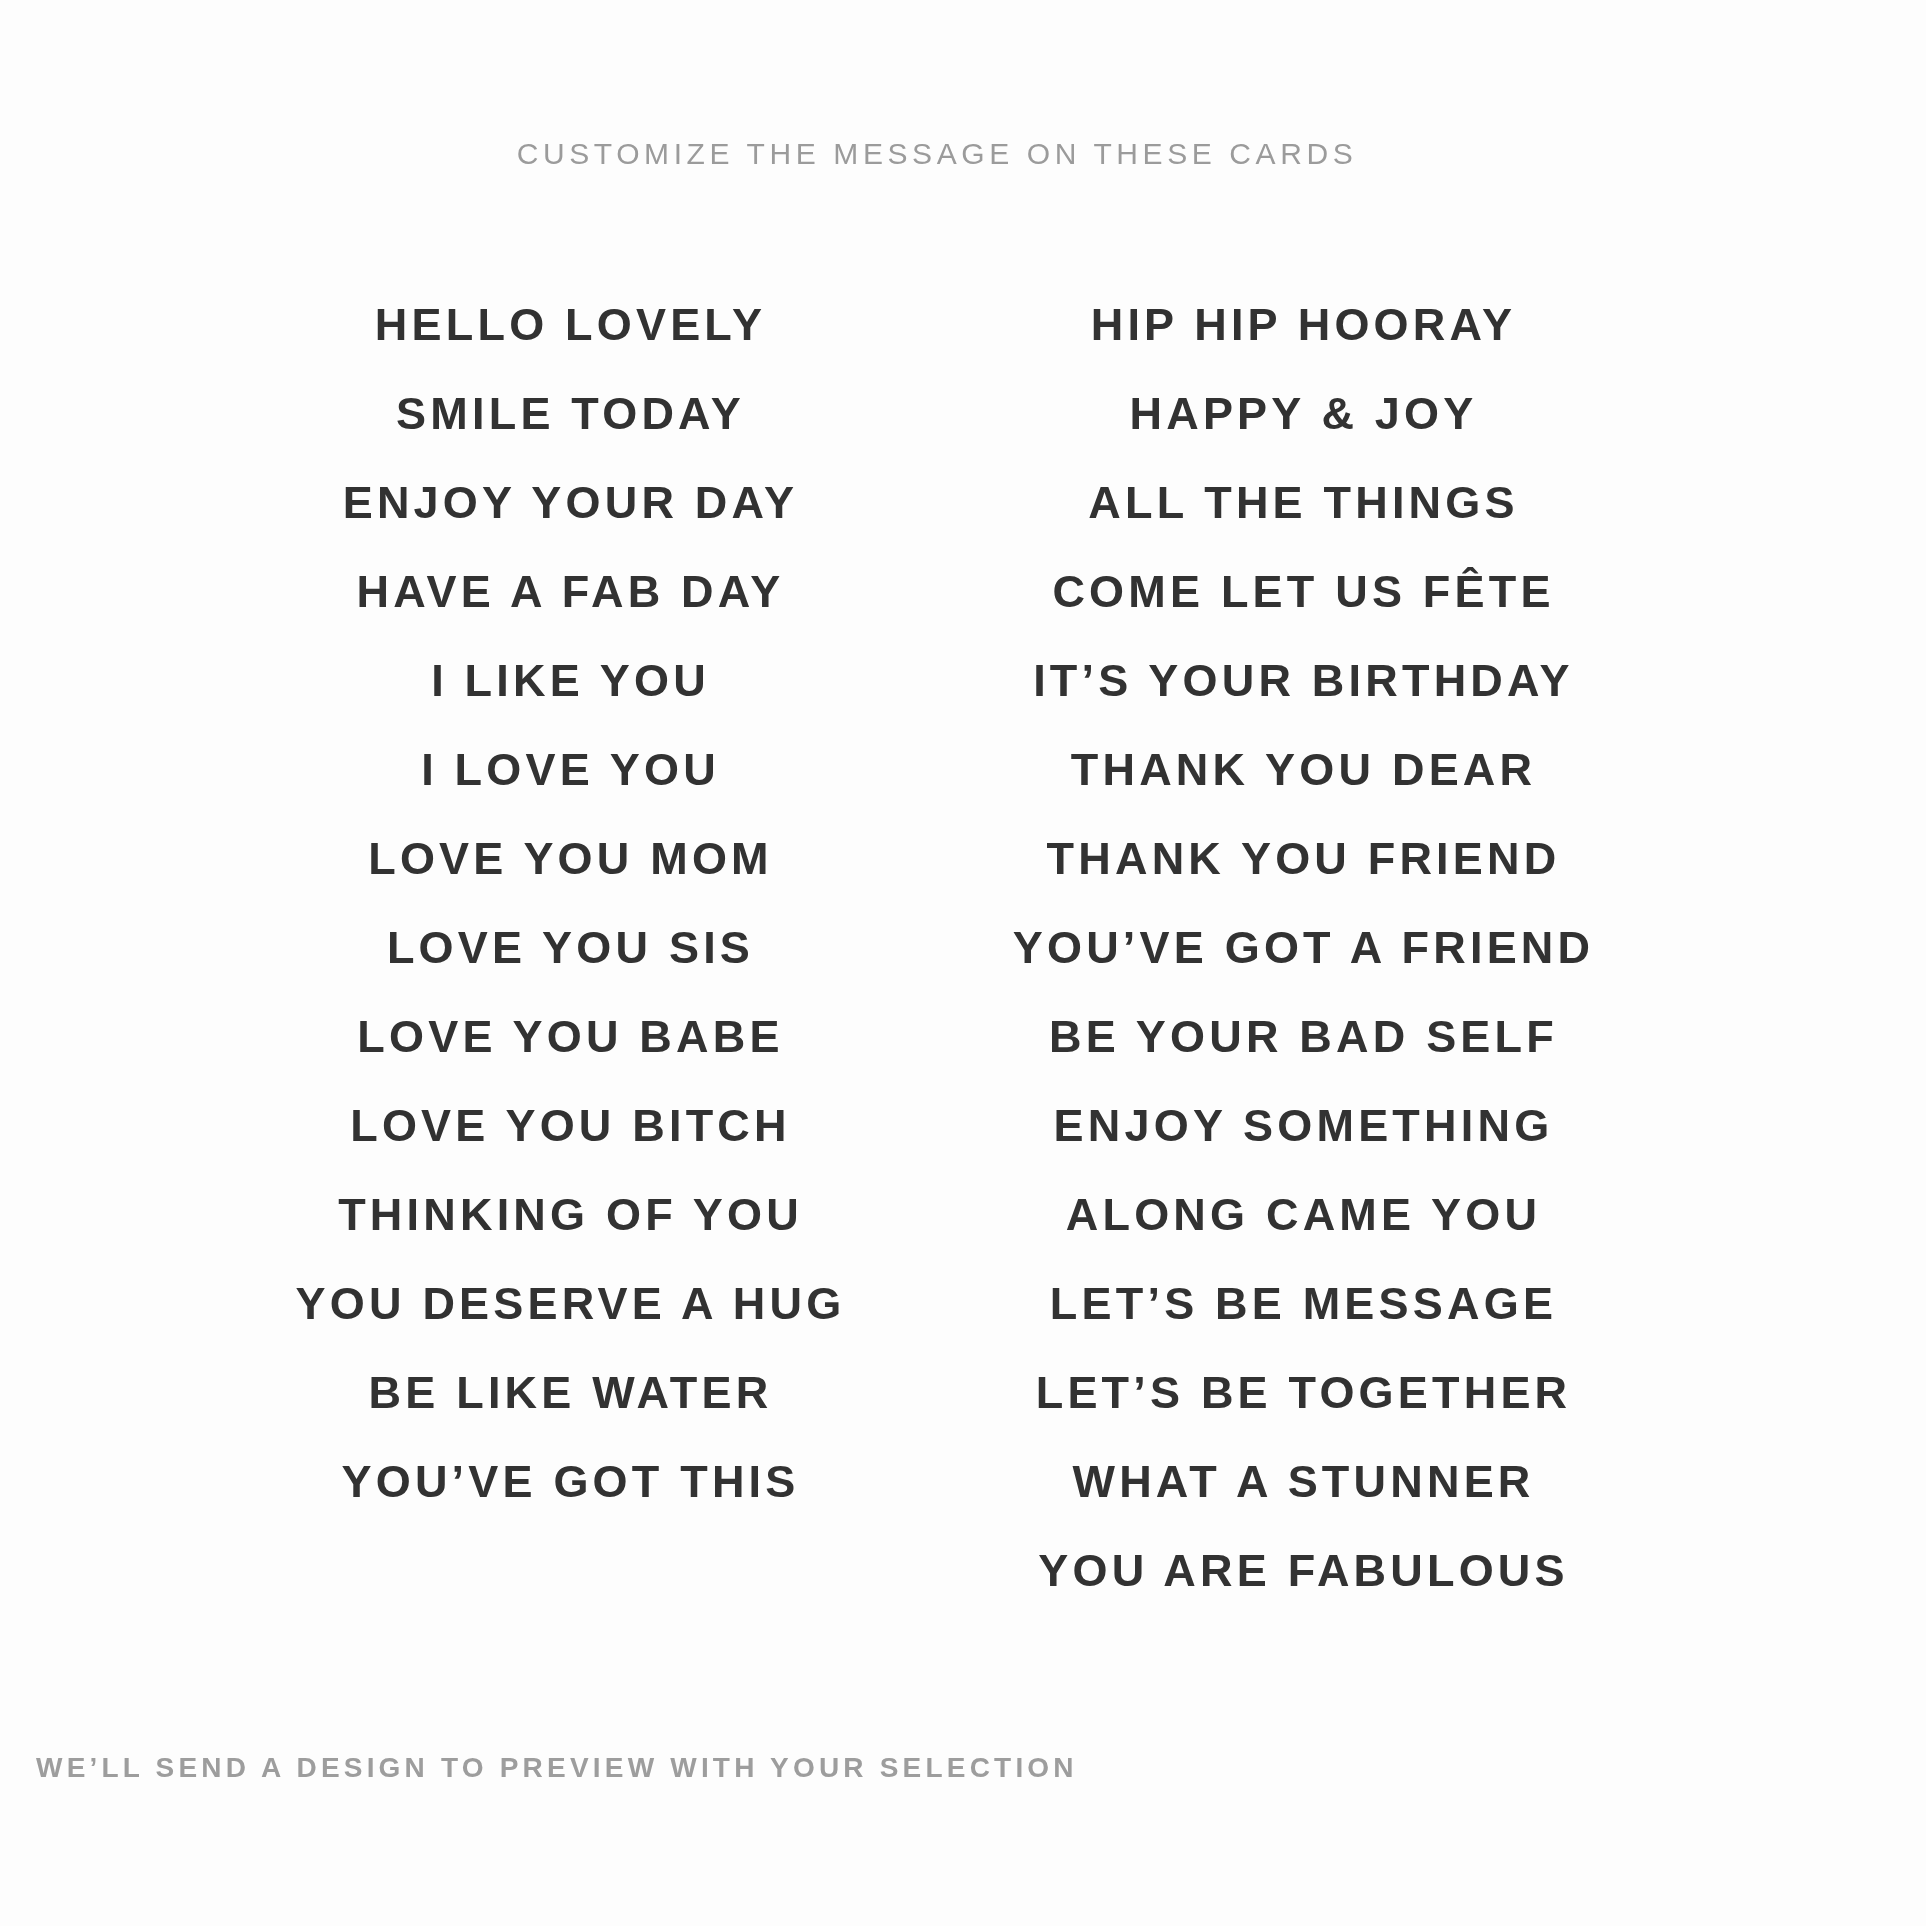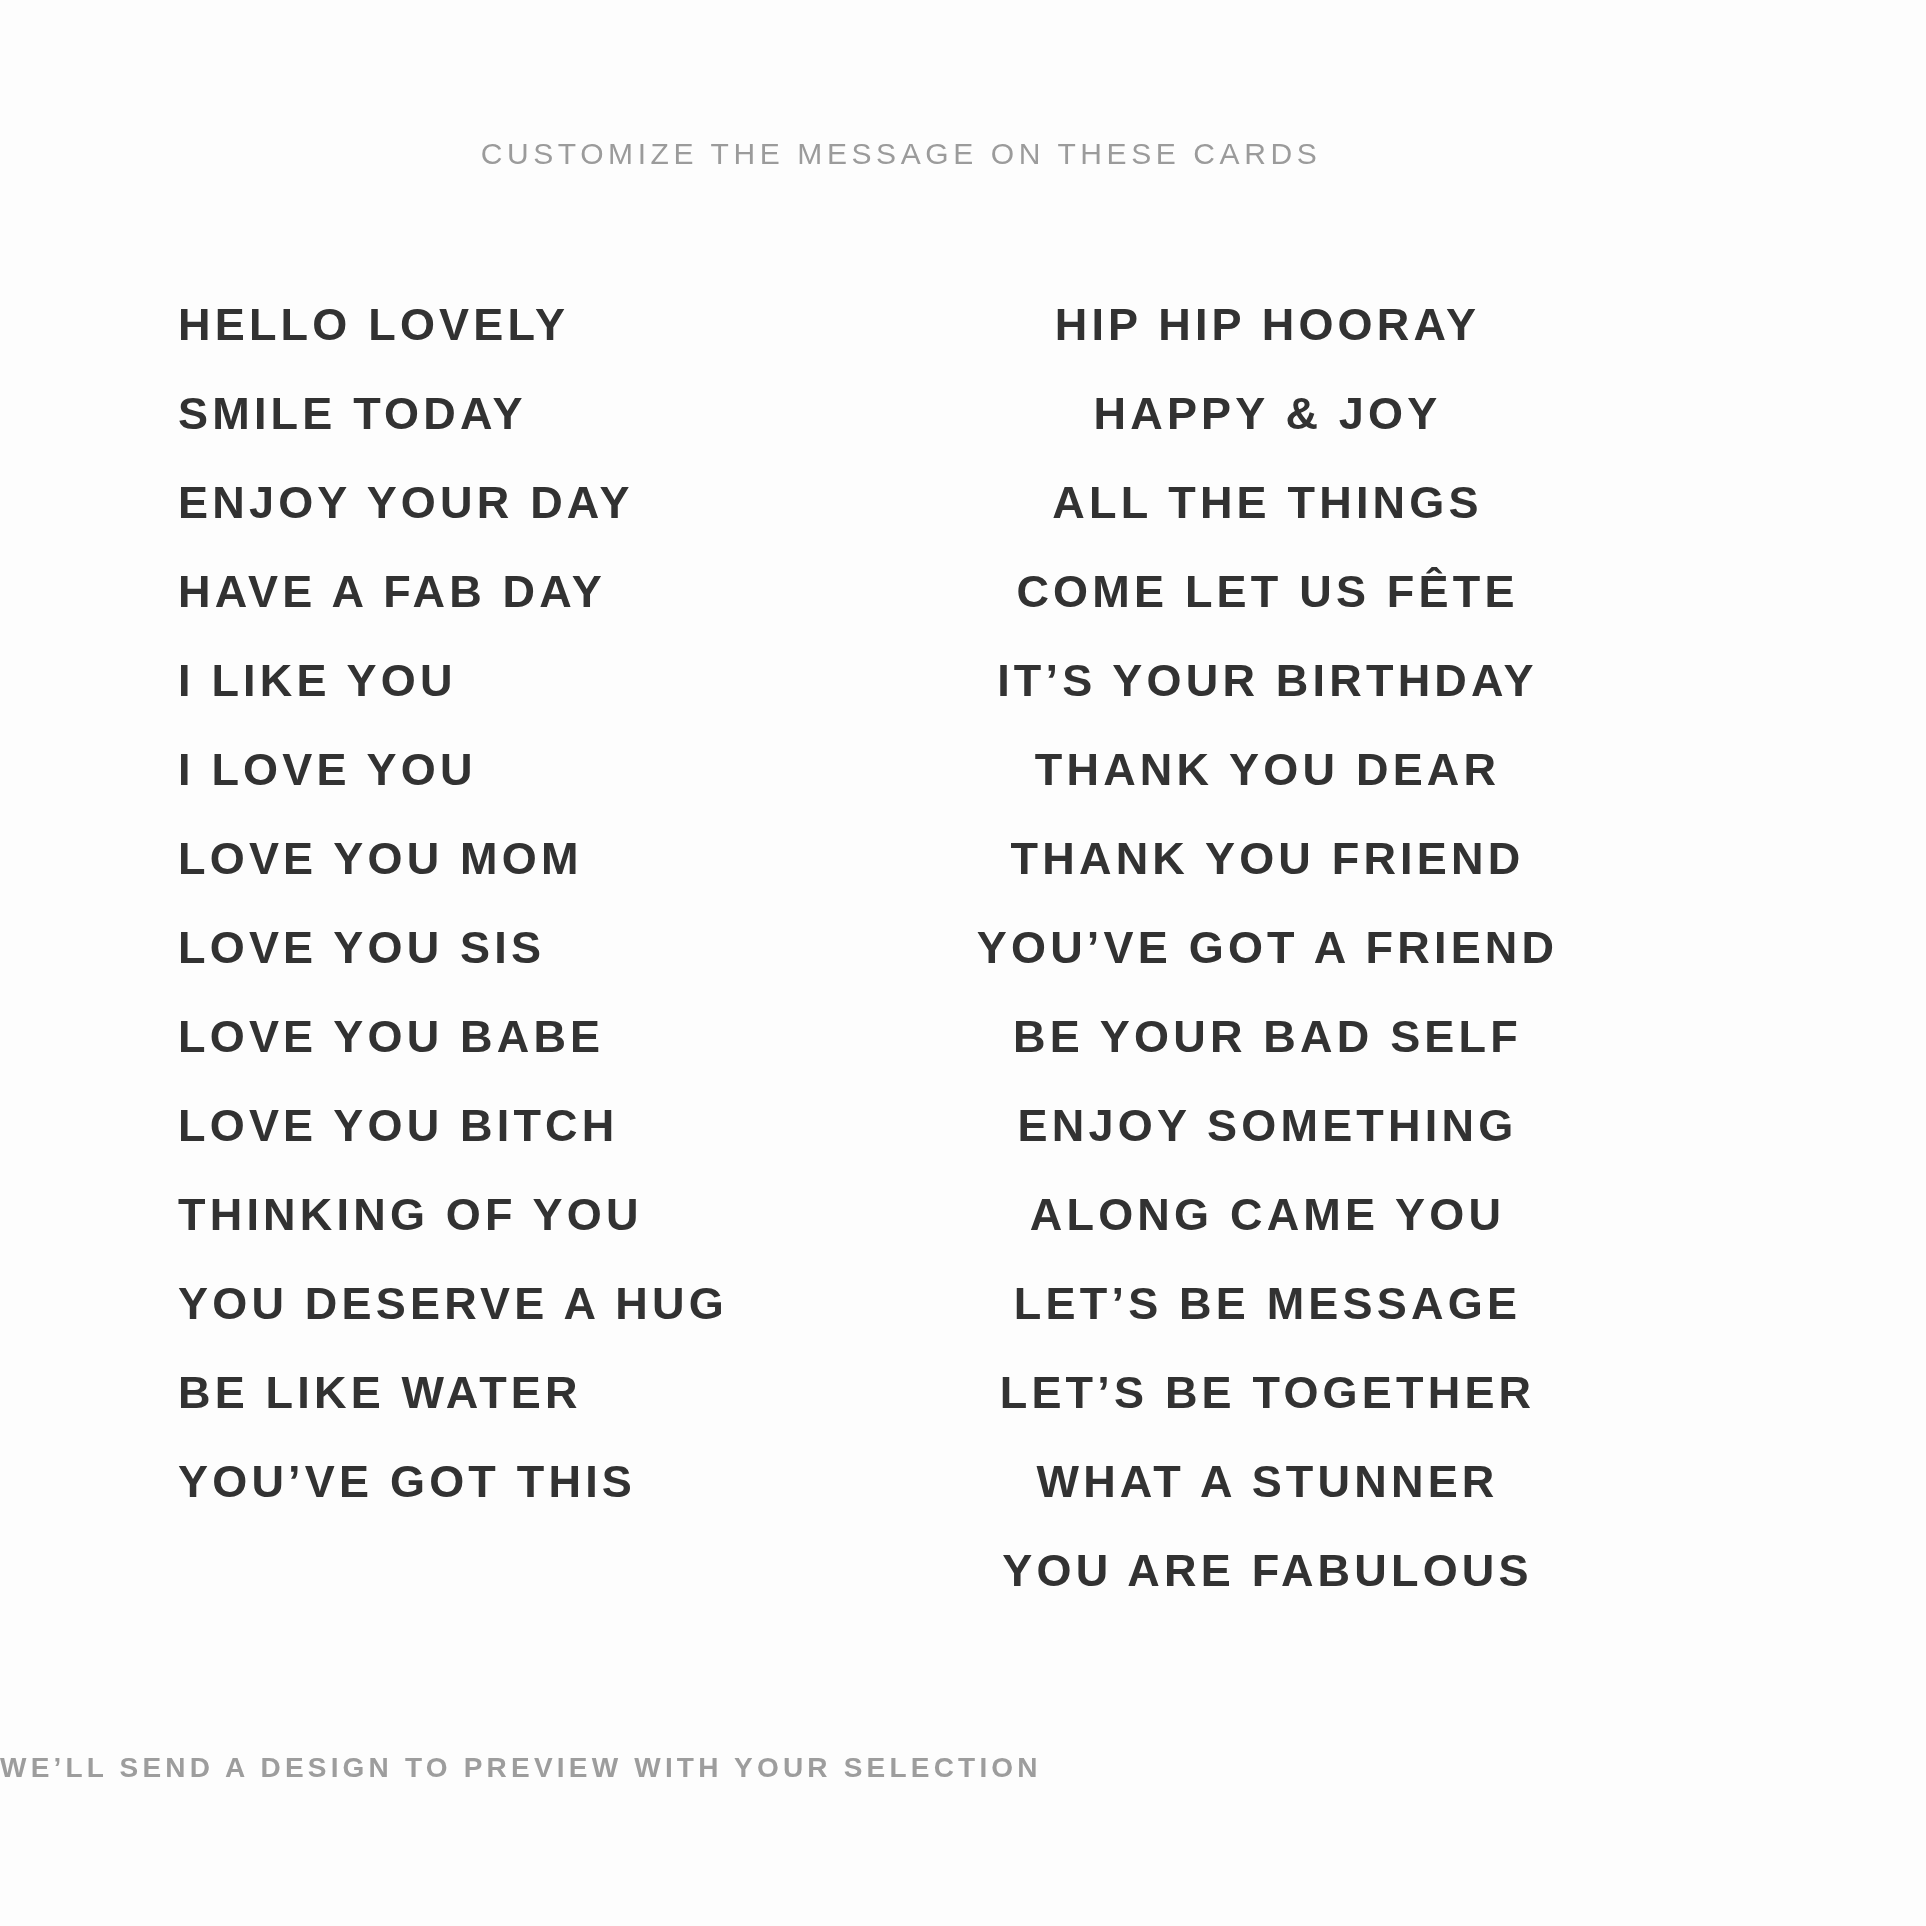--- a/index.html
+++ b/index.html
@@ -14,20 +14,21 @@
     overflow: hidden;
   }
   .page {
     position: relative;
     width: 1802px;
     height: 1927px;
     box-sizing: border-box;
     display: flex;
     flex-direction: column;
     align-items: center;
+    margin-left: 36px;
   }
   .header {
     margin-top: 137px;
     font-size: 30px;
     letter-spacing: 4.6px;
     color: #9b9b9b;
     font-weight: 400;
     text-align: center;
     white-space: nowrap;
   }
@@ -38,21 +39,21 @@
     flex-direction: row;
     justify-content: center;
     align-items: flex-start;
   }
   .col {
     width: 713px;
     display: flex;
     flex-direction: column;
   }
   .col-left {
-    align-items: flex-start;
+    align-items: center;
     padding-right: 10px;
   }
   .col-right {
     align-items: center;
     padding-left: 10px;
   }
   .phrase {
     font-size: 45px;
     font-weight: 700;
     letter-spacing: 4.2px;

